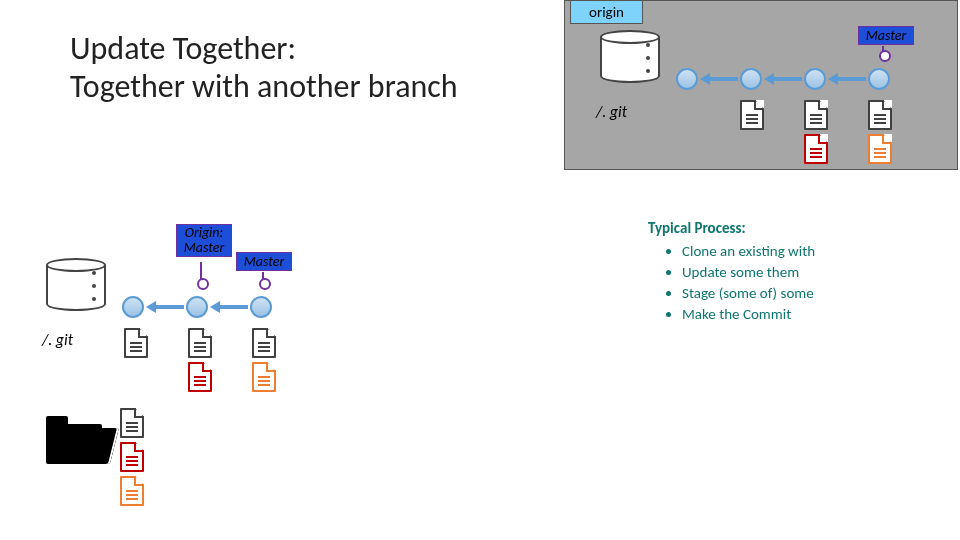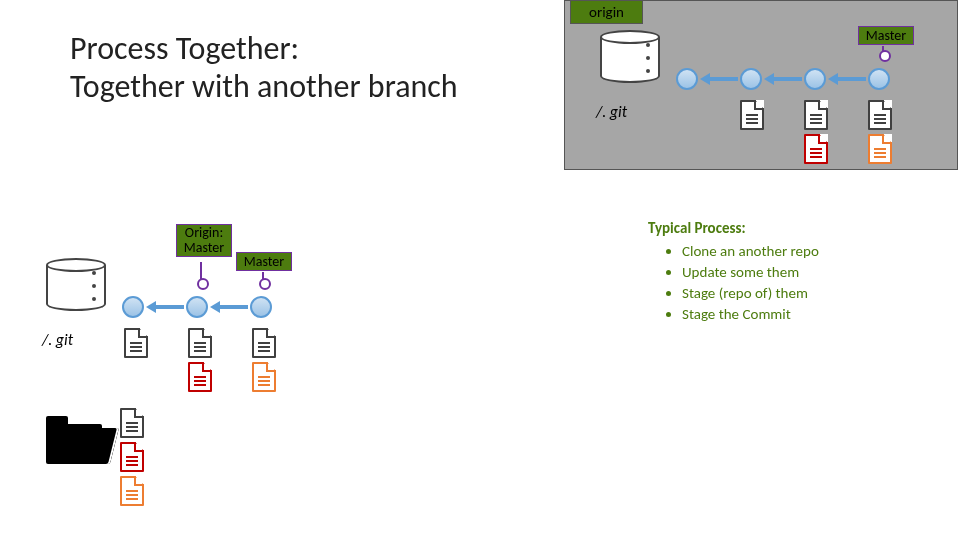--- a/index.html
+++ b/index.html
@@ -2,63 +2,63 @@
 <html><head>
 <meta charset="utf-8">
 <style>
   * { margin: 0; padding: 0; box-sizing: border-box; }
   body { width: 960px; height: 540px; font-family: "Segoe UI", Calibri, Arial, sans-serif; position: relative; background: #fff; }
 
   .title { position: absolute; left: 70px; top: 30px; font-size: 32px; font-weight: 400; color: #222; line-height: 1.2; }
 
   
   .origin-box { position: absolute; left: 564px; top: 0; width: 394px; height: 170px; background: #a6a6a6; border: 1px solid #555; }
-  .origin-tab { position: absolute; left: 570px; top: 0; background: #4d7c0f; border: 1px solid #555; padding: 2px 18px; font-size: 15px; color: #000; }
+  .origin-tab { position: absolute; left: 570px; top: 0; background: #7dd3fc; border: 1px solid #555; padding: 2px 18px; font-size: 15px; color: #000; }
 
   
   .db { position: absolute; width: 60px; }
   .db .top { width: 60px; height: 14px; border: 2px solid #444; border-radius: 50%; background: #fff; position: relative; z-index: 3; }
   .db .seg { width: 60px; height: 20px; border-left: 2px solid #444; border-right: 2px solid #444; border-bottom: 2px solid #444; border-radius: 0 0 30px 30px / 0 0 7px 7px; margin-top: -7px; position: relative; background: #fff; }
   .db .dot { position: absolute; right: 8px; top: 6px; width: 4px; height: 4px; background: #444; border-radius: 50%; }
 
   .db-label { position: absolute; font-size: 16px; color: #000; font-style: italic; }
 
   
   .commit { position: absolute; width: 22px; height: 22px; border-radius: 50%; border: 2px solid #5b9bd5; background: linear-gradient(to bottom, #cfe2f3, #9cc3e6); }
   .arrow-l { position: absolute; height: 0; border-top: 4px solid #5b9bd5; }
   .arrow-l::before { content: ""; position: absolute; left: -10px; top: -8px; border-top: 6px solid transparent; border-bottom: 6px solid transparent; border-right: 10px solid #5b9bd5; }
 
   
-  .tagbox { position: absolute; background: #4d7c0f; border: 1.5px solid #7030a0; font-size: 14px; padding: 0 4px; color: #000; text-align: center; }
+  .tagbox { position: absolute; background: #1d4ed8; border: 1.5px solid #7030a0; font-size: 14px; padding: 0 4px; color: #000; text-align: center; font-style: italic; }
   .tag-conn { position: absolute; width: 0; border-left: 2px solid #7030a0; }
   .tag-conn::after { content: ""; position: absolute; left: -5px; bottom: -2px; width: 8px; height: 8px; border: 2px solid #7030a0; border-radius: 50%; background: #fff; }
 
   
   .file { position: absolute; width: 24px; height: 30px; border: 2px solid; border-radius: 1px; background: #fff; }
   .file::before { content: ""; position: absolute; right: -2px; top: -2px; width: 0; height: 0; border-top: 9px solid #fff; border-left: 9px solid transparent; }
   .file::after { content: ""; position: absolute; right: -2px; top: -2px; width: 8px; height: 8px; border-left: 2px solid; border-bottom: 2px solid; border-color: inherit; }
   .file .lines { position: absolute; left: 4px; right: 4px; top: 12px; height: 2px; background: currentColor; box-shadow: 0 4px 0 currentColor, 0 8px 0 currentColor; }
   .f-dark { color: #404040; border-color: #404040; }
   .f-red  { color: #c00000; border-color: #c00000; }
   .f-org  { color: #ed7d31; border-color: #ed7d31; }
 
   
   .folder { position: absolute; width: 56px; height: 40px; background: #000; border-radius: 2px; }
   .folder::before { content: ""; position: absolute; left: 0; top: -8px; width: 22px; height: 10px; background: #000; border-radius: 2px 2px 0 0; }
   .folder::after { content: ""; position: absolute; left: 4px; top: 4px; width: 60px; height: 36px; background: #000; transform: skewX(-14deg); transform-origin: bottom left; border-radius: 2px; box-shadow: -2px 0 0 #fff inset; }
 
   
-  .process { position: absolute; left: 648px; top: 218px; font-size: 15px; color: #4d7c0f; line-height: 1.4; }
+  .process { position: absolute; left: 648px; top: 218px; font-size: 15px; color: #0f766e; line-height: 1.4; }
   .process ul { list-style: disc; padding-left: 34px; margin-top: 2px; }
 </style>
 </head>
 <body>
 
 <div class="title">
-  <div>Process Together:</div>
+  <div>Update Together:</div>
   <div>Together with another branch</div>
 </div>
 
 <div class="origin-box"></div>
 <div class="origin-tab">origin</div>
 
 <div class="db" style="left:600px; top:30px;">
   <div class="top"></div>
   <div class="seg">
       <span class="dot"></span>
@@ -149,18 +149,18 @@
 <div class="file f-red" style="left:120px; top:442px;">
     <span class="lines"></span>
   </div>
 <div class="file f-org" style="left:120px; top:476px;">
     <span class="lines"></span>
   </div>
 
 <div class="process">
   <div style="font-weight:600;">Typical Process:</div>
   <ul>
-    <li>Clone an another repo</li>
+    <li>Clone an existing with</li>
     <li>Update some them</li>
-    <li>Stage (repo of) them</li>
-    <li>Stage the Commit</li>
+    <li>Stage (some of) some</li>
+    <li>Make the Commit</li>
   </ul>
 </div>
 
 </body></html>

